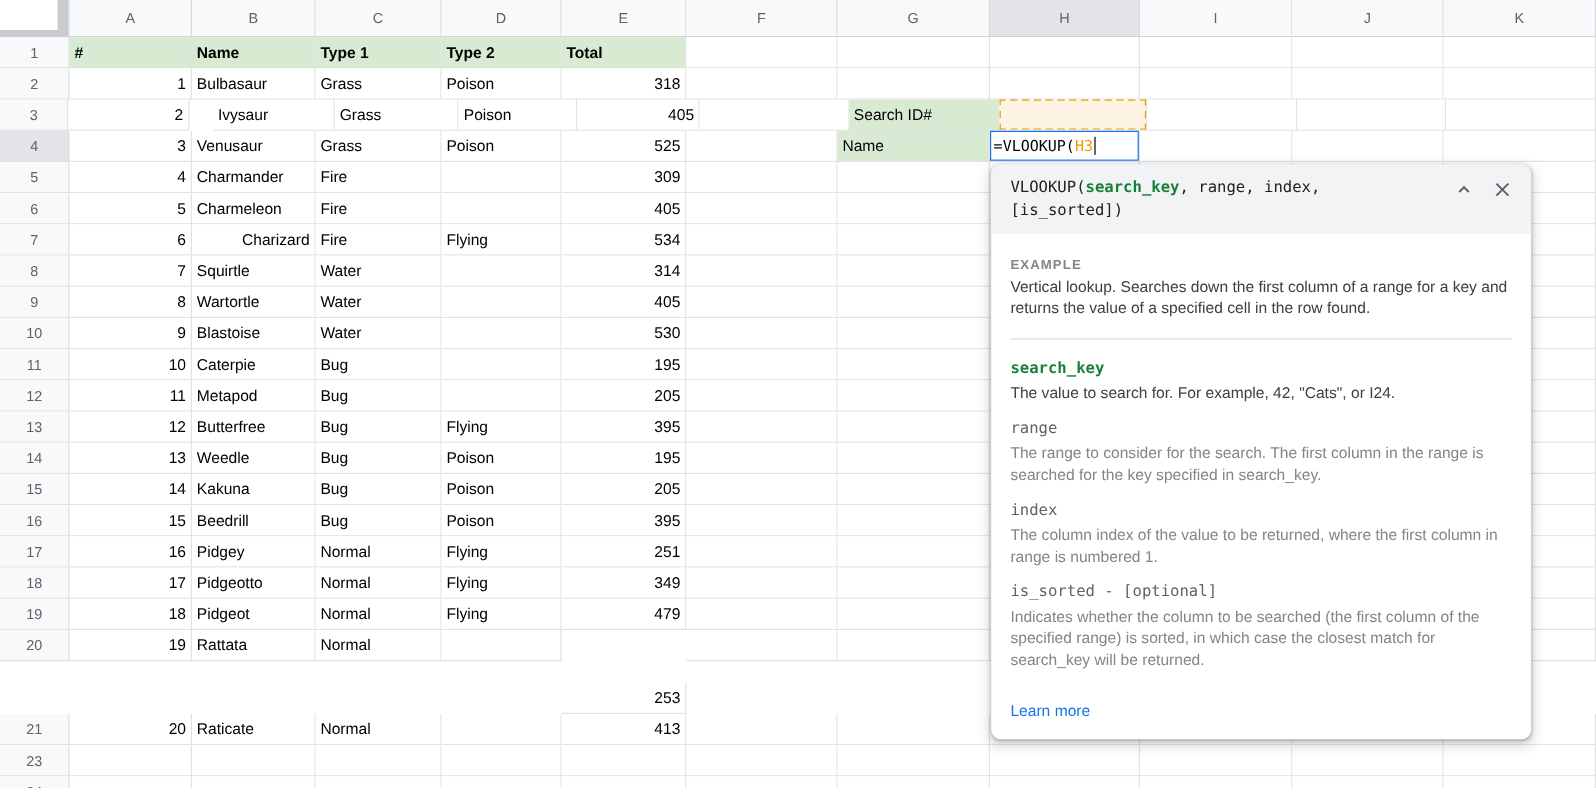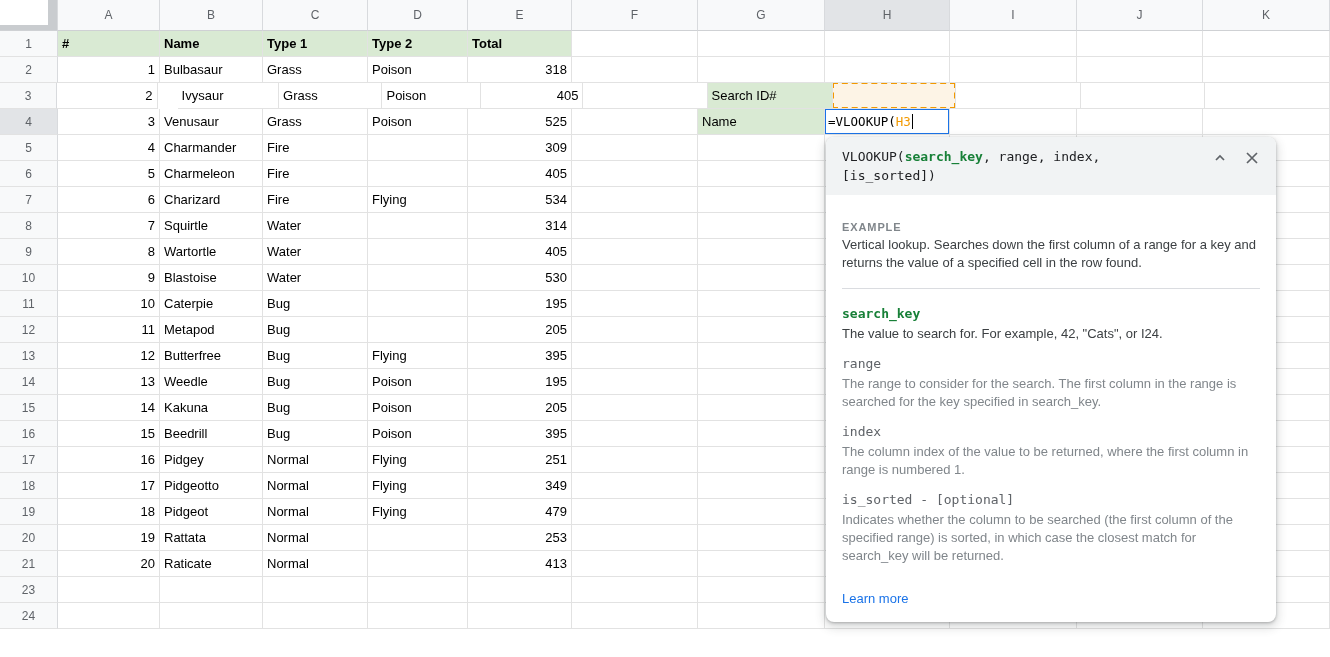--- a/index.html
+++ b/index.html
@@ -32,21 +32,21 @@
   
   .popup{position:absolute;left:826px;top:137px;width:450px;background:#fff;border-radius:8px;
          box-shadow:0 1px 3px rgba(60,64,67,.35),0 4px 10px 2px rgba(60,64,67,.18);
          z-index:20;color:#3c4043;font-size:13px;}
   .popup-hdr{background:#f1f3f4;border-radius:8px 8px 0 0;padding:10px 96px 10px 16px;position:relative;
              font-family:"DejaVu Sans Mono",monospace;font-size:13px;line-height:19px;color:#202124;}
   .pactions{position:absolute;right:16px;top:13px;display:flex;gap:16px;align-items:center;}
   .pactions svg{display:block;cursor:pointer;}
   .fn-green{color:#188038;font-weight:bold;font-family:"DejaVu Sans Mono",monospace;}
   .popup-body{padding:12px 16px 16px;}
-  .slabel{font-size:11px;color:#80868b;letter-spacing:.9px;font-weight:bold;margin:14px 0 3px;}
+  .slabel{font-size:11px;color:#80868b;letter-spacing:.9px;font-weight:bold;margin:8px 0 3px;}
   .code{font-family:"DejaVu Sans Mono",monospace;font-size:13px;color:#202124;line-height:19px;}
   .about-text{color:#3c4043;line-height:18px;margin-top:2px;}
   .pdivider{border:none;border-top:1px solid #dadce0;margin:16px 0;}
   .param{margin-bottom:12px;}
   .pname{font-family:"DejaVu Sans Mono",monospace;font-size:13px;color:#5f6368;line-height:18px;}
   .pname.active{color:#188038;font-weight:bold;}
   .pdesc{color:#80868b;line-height:18px;margin-top:2px;}
   .pdesc.active{color:#3c4043;}
   .learn{color:#1a73e8;display:inline-block;margin-top:14px;cursor:pointer;text-decoration:none;}
 </style>
@@ -157,21 +157,21 @@
         <div class="cell" style="width: 126px;"></div>
         <div class="cell" style="width: 127px;"></div>
         <div class="cell" style="width: 125px;"></div>
         <div class="cell" style="width: 127px;"></div>
         <div class="cell" style="width: 126px;"></div>
         <div class="cell" style="width: 127px;"></div>
       </div>
       <div class="row">
         <div class="row-hdr">7</div>
         <div class="cell num" style="width: 102px;">6</div>
-        <div class="cell" style="width: 103px;">Charizard</div>
+        <div class="cell" style="width: 103px; text-align: right;">Charizard</div>
         <div class="cell" style="width: 105px;">Fire</div>
         <div class="cell" style="width: 100px;">Flying</div>
         <div class="cell num" style="width: 104px;">534</div>
         <div class="cell" style="width: 126px;"></div>
         <div class="cell" style="width: 127px;"></div>
         <div class="cell" style="width: 125px;"></div>
         <div class="cell" style="width: 127px;"></div>
         <div class="cell" style="width: 126px;"></div>
         <div class="cell" style="width: 127px;"></div>
       </div>
@@ -342,21 +342,21 @@
         <div class="cell" style="width: 127px;"></div>
         <div class="cell" style="width: 126px;"></div>
         <div class="cell" style="width: 127px;"></div>
       </div>
       <div class="row">
         <div class="row-hdr">20</div>
         <div class="cell num" style="width: 102px;">19</div>
         <div class="cell" style="width: 103px;">Rattata</div>
         <div class="cell" style="width: 105px;">Normal</div>
         <div class="cell" style="width: 100px;"></div>
-        <div class="cell num" style="width: 104px;">253</div>
+        <div class="cell num" style="width: 104px; margin-top: 44px;">253</div>
         <div class="cell" style="width: 126px;"></div>
         <div class="cell" style="width: 127px;"></div>
         <div class="cell" style="width: 125px;"></div>
         <div class="cell" style="width: 127px;"></div>
         <div class="cell" style="width: 126px;"></div>
         <div class="cell" style="width: 127px;"></div>
       </div>
       <div class="row">
         <div class="row-hdr">21</div>
         <div class="cell num" style="width: 102px;">20</div>

